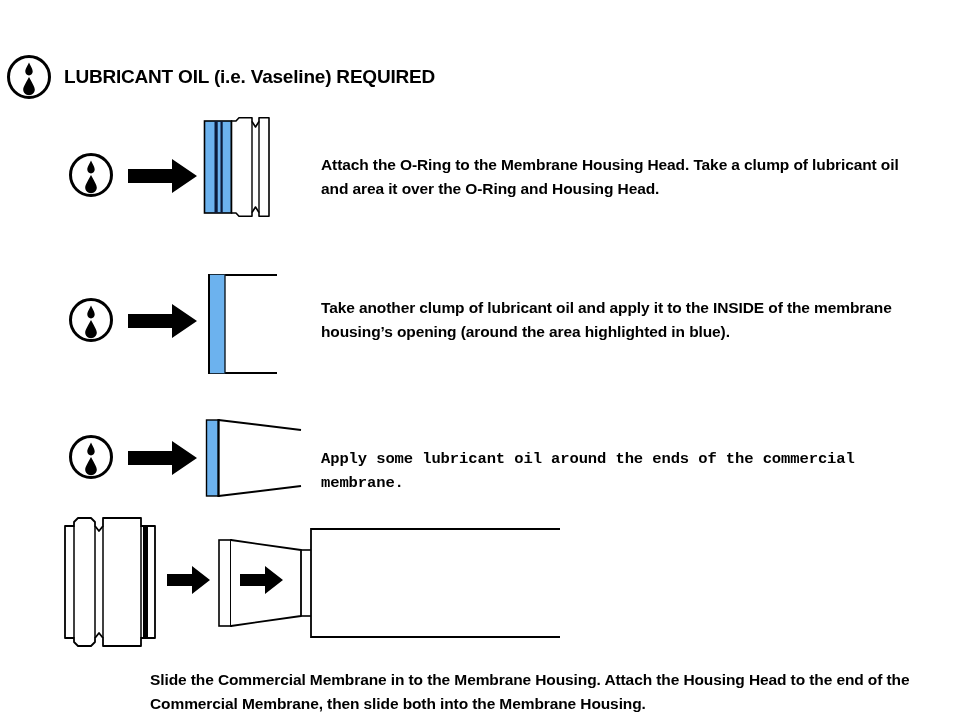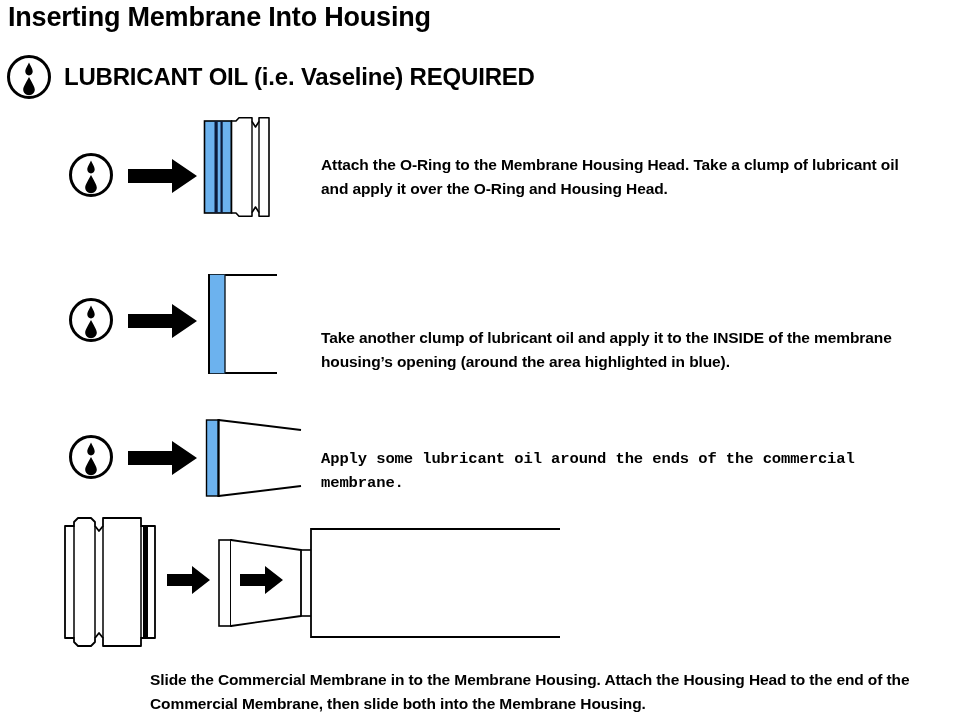--- a/index.html
+++ b/index.html
@@ -29,21 +29,21 @@
 
   .warning-row {
     position: absolute;
     left: 6px;
     top: 54px;
     display: flex;
     align-items: center;
     gap: 12px;
   }
   .warning-text {
-    font-size: 24px;
+    font-size: 19px;
     font-weight: bold;
     letter-spacing: -0.2px;
     white-space: nowrap;
   }
 
   .step { position: absolute; }
 
   .step-icon { position: absolute; }
   .step-arrow { position: absolute; }
   .step-figure { position: absolute; }
@@ -67,21 +67,20 @@
     letter-spacing: -0.1px;
   }
 
   svg { display: block; overflow: visible; }
 </style>
 </head>
 <body>
 
 <div class="page">
 
-  <div class="title">Inserting Membrane Into Housing</div>
 
   <div class="warning-row">
     <span>
       <svg width="46" height="46" viewBox="0 0 46 46" aria-hidden="true">
         <circle cx="23" cy="23" r="20.5" fill="#fff" stroke="#000" stroke-width="3"></circle>
         <path d="M23 8.5 C 20.2 14.0 19.3 15.6 19.3 17.6 C 19.3 19.8 20.9 21.4 23 21.4 C 25.1 21.4 26.7 19.8 26.7 17.6 C 26.7 15.6 25.8 14.0 23 8.5 Z" fill="#000"></path>
         <path d="M23 23.0 C 18.6 31.0 17.2 33.3 17.2 35.6 C 17.2 38.9 19.8 41.3 23 41.3 C 26.2 41.3 28.8 38.9 28.8 35.6 C 28.8 33.3 27.4 31.0 23 23.0 Z" fill="#000"></path>
       </svg>
     </span>
     <span class="warning-text">LUBRICANT OIL (i.e. Vaseline) REQUIRED</span>
@@ -110,21 +109,21 @@
 
         <rect x="11.5" y="4" width="3.2" height="92" fill="#0b1a3a"></rect>
         <rect x="17.5" y="4" width="2.2" height="92" fill="#0b1a3a"></rect>
 
         <path d="M28.5 4 L33 4 L36 0.8 L49 0.8 L49 4.5 L52.5 10 L56 4.5 L56 0.8 L66 0.8 L66 99.2 L56 99.2 L56 95.5 L52.5 90 L49 95.5 L49 99.2 L36 99.2 L33 96 L28.5 96 Z" fill="#fff" stroke="#000" stroke-width="1.6" stroke-linejoin="round"></path>
         <line x1="49" y1="4.5" x2="49" y2="95.5" stroke="#000" stroke-width="1.4"></line>
         <line x1="56" y1="4.5" x2="56" y2="95.5" stroke="#000" stroke-width="1.4"></line>
       </svg>
     </span>
 
-    <div class="step-text" style="left:321px; top:153px; width:600px;">Attach the O-Ring to the Membrane Housing Head. Take a clump of lubricant oil and apply it over the O-Ring and Housing Head.</div>
+    <div class="step-text" style="left:321px; top:153px; width:600px;">Attach the O-Ring to the Membrane Housing Head. Take a clump of lubricant oil and area it over the O-Ring and Housing Head.</div>
   </div>
 
   <div class="step">
 
     <span class="step-icon" style="left:68px; top:297px;">
       <svg width="46" height="46" viewBox="0 0 46 46" aria-hidden="true">
         <circle cx="23" cy="23" r="20.5" fill="#fff" stroke="#000" stroke-width="3"></circle>
         <path d="M23 8.5 C 20.2 14.0 19.3 15.6 19.3 17.6 C 19.3 19.8 20.9 21.4 23 21.4 C 25.1 21.4 26.7 19.8 26.7 17.6 C 26.7 15.6 25.8 14.0 23 8.5 Z" fill="#000"></path>
         <path d="M23 23.0 C 18.6 31.0 17.2 33.3 17.2 35.6 C 17.2 38.9 19.8 41.3 23 41.3 C 26.2 41.3 28.8 38.9 28.8 35.6 C 28.8 33.3 27.4 31.0 23 23.0 Z" fill="#000"></path>
       </svg>
@@ -141,21 +140,21 @@
 
         <line x1="6" y1="3" x2="74" y2="3" stroke="#000" stroke-width="2"></line>
         <line x1="6" y1="101" x2="74" y2="101" stroke="#000" stroke-width="2"></line>
 
         <rect x="6" y="3" width="16" height="98" fill="#6cb2ee" stroke="#6cb2ee" stroke-width="0.5"></rect>
         <line x1="6" y1="2" x2="6" y2="102" stroke="#000" stroke-width="2"></line>
         <line x1="22" y1="3" x2="22" y2="101" stroke="#000" stroke-width="1.2"></line>
       </svg>
     </span>
 
-    <div class="step-text" style="left:321px; top:296px; width:590px;margin-top:30px;">Take another clump of lubricant oil and apply it to the INSIDE of the membrane housing’s opening (around the area highlighted in blue).</div>
+    <div class="step-text" style="left:321px; top:296px; width:590px;">Take another clump of lubricant oil and apply it to the INSIDE of the membrane housing’s opening (around the area highlighted in blue).</div>
   </div>
 
   <div class="step">
 
     <span class="step-icon" style="left:68px; top:434px;">
       <svg width="46" height="46" viewBox="0 0 46 46" aria-hidden="true">
         <circle cx="23" cy="23" r="20.5" fill="#fff" stroke="#000" stroke-width="3"></circle>
         <path d="M23 8.5 C 20.2 14.0 19.3 15.6 19.3 17.6 C 19.3 19.8 20.9 21.4 23 21.4 C 25.1 21.4 26.7 19.8 26.7 17.6 C 26.7 15.6 25.8 14.0 23 8.5 Z" fill="#000"></path>
         <path d="M23 23.0 C 18.6 31.0 17.2 33.3 17.2 35.6 C 17.2 38.9 19.8 41.3 23 41.3 C 26.2 41.3 28.8 38.9 28.8 35.6 C 28.8 33.3 27.4 31.0 23 23.0 Z" fill="#000"></path>
       </svg>

